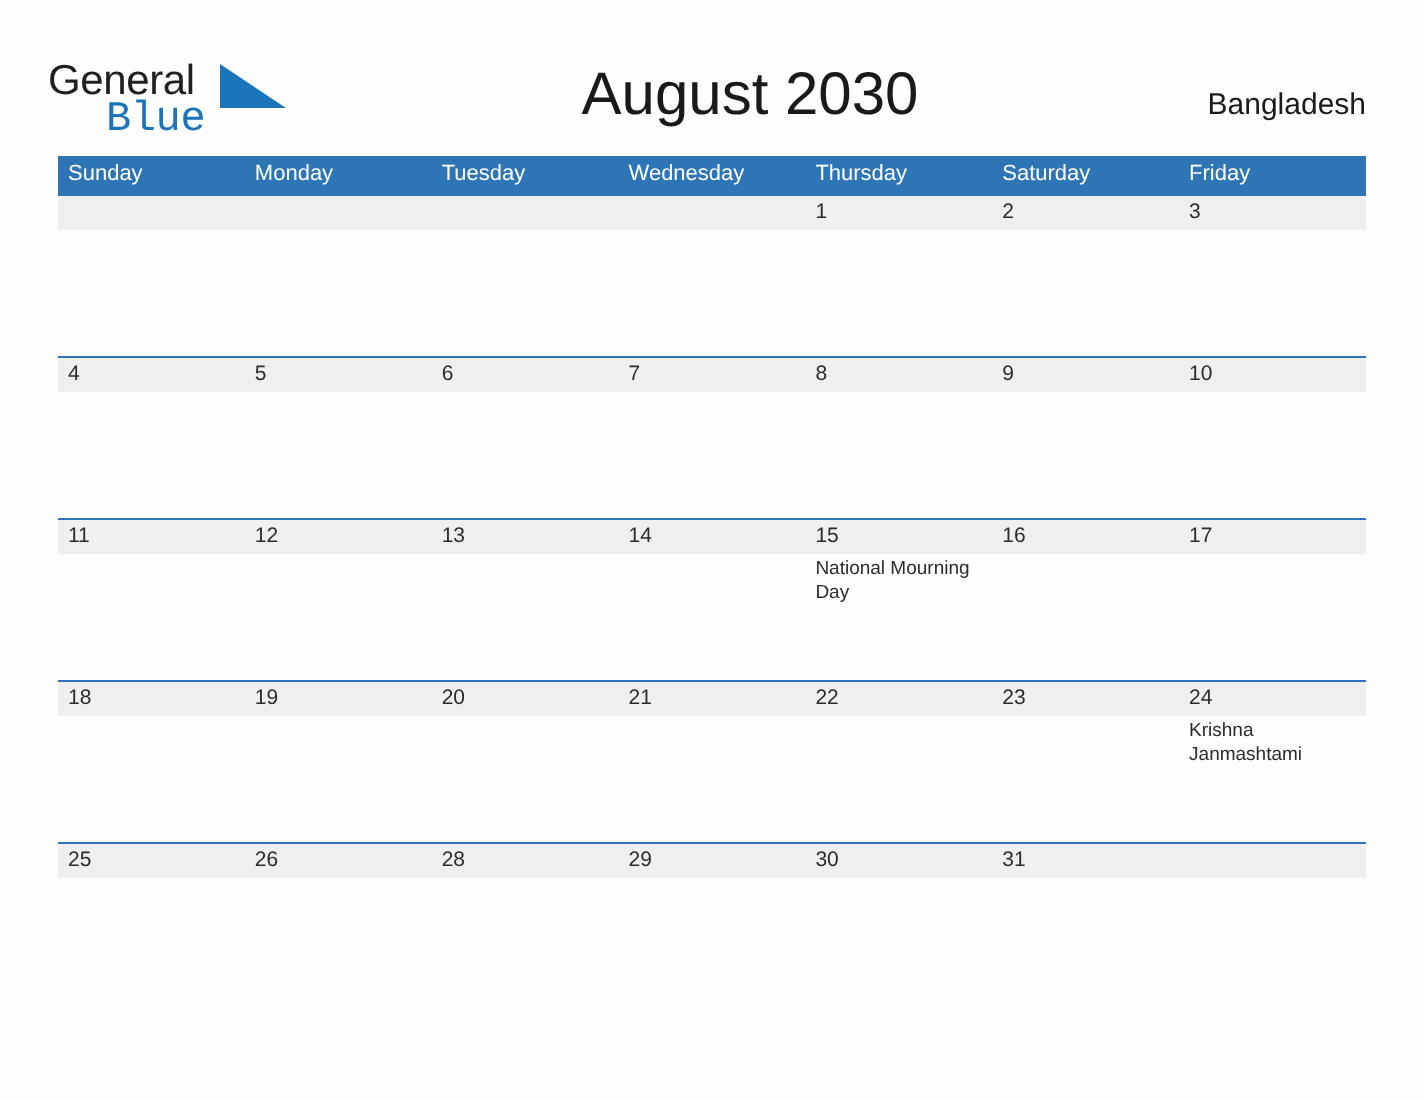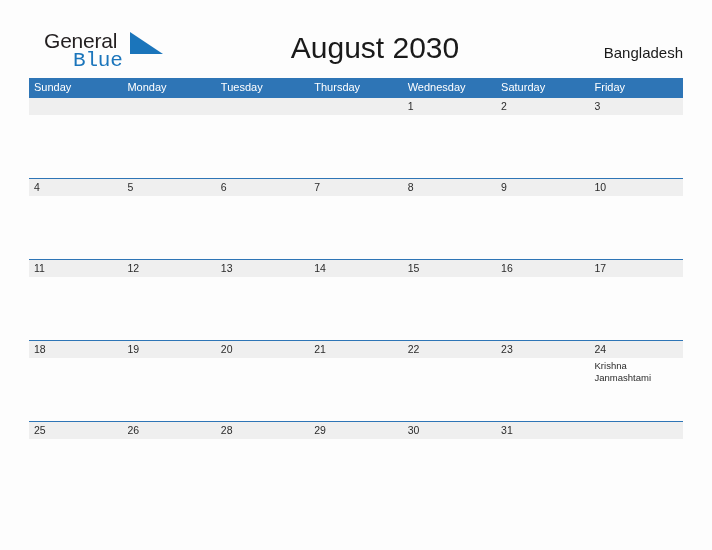--- a/index.html
+++ b/index.html
@@ -27,21 +27,21 @@
   .header {
     position: absolute;
     left: 0;
     top: 0;
     width: 712px;
     height: 78px;
   }
 
   .logo {
     position: absolute;
-    left: 44px;
+    left: 24px;
     top: 29px;
     width: 120px;
     height: 46px;
     user-select: none;
   }
   .logo-general {
     position: absolute;
     left: 0;
     top: 0;
     font-size: 21px;
@@ -187,22 +187,22 @@
     <div class="country">Bangladesh</div>
 
   </div>
 
   <div class="calendar">
 
     <div class="weekday-row">
       <div class="weekday-cell">Sunday</div>
       <div class="weekday-cell">Monday</div>
       <div class="weekday-cell">Tuesday</div>
+      <div class="weekday-cell">Wednesday</div>
       <div class="weekday-cell">Thursday</div>
-      <div class="weekday-cell">Wednesday</div>
       <div class="weekday-cell">Saturday</div>
       <div class="weekday-cell">Friday</div>
     </div>
 
     <div class="week-row">
       <div class="date-band">
         <div class="date-cell"></div>
         <div class="date-cell"></div>
         <div class="date-cell"></div>
         <div class="date-cell"></div>
@@ -287,20 +287,23 @@
         <div class="body-cell">
             <div class="holiday"></div>
           </div>
         <div class="body-cell">
             <div class="holiday"></div>
           </div>
         <div class="body-cell">
             <div class="holiday"></div>
           </div>
         <div class="body-cell">
+            <div class="holiday">National Mourning Day</div>
+          </div>
+        <div class="body-cell">
             <div class="holiday"></div>
           </div>
         <div class="body-cell">
             <div class="holiday"></div>
           </div>
       </div>
     </div>
 
     <div class="week-row">
       <div class="date-band">

